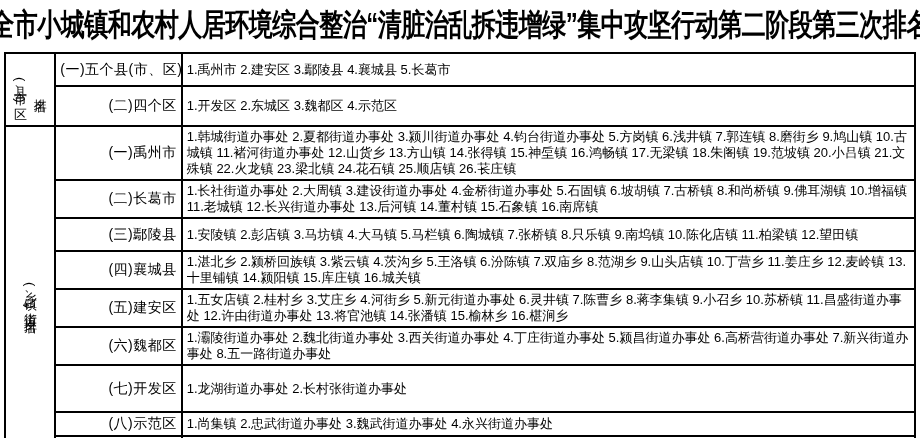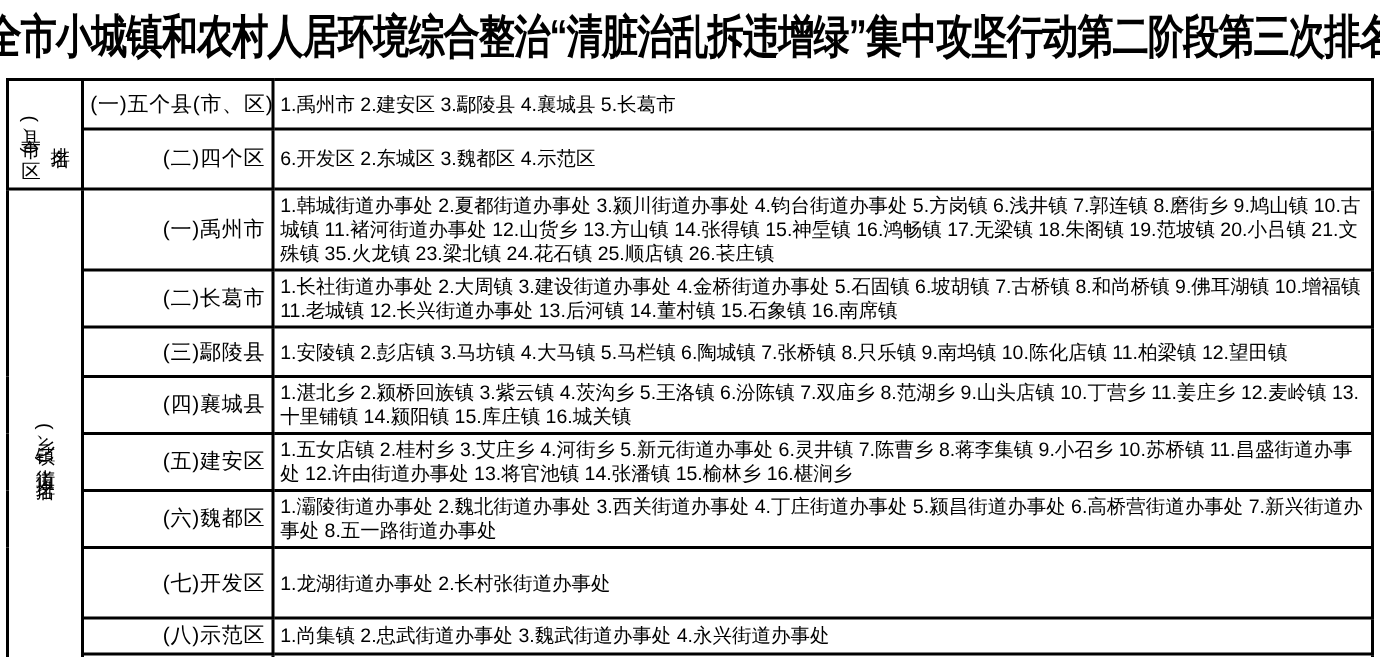--- a/index.html
+++ b/index.html
@@ -72,30 +72,30 @@
           <div class="vwrap">
             <span class="vtext">县(市、区)</span>
             <span class="vtext">排名</span>
           </div>
         </td>
         <td class="label">(一)五个县(市、区)</td>
         <td class="content">1.禹州市 2.建安区 3.鄢陵县 4.襄城县 5.长葛市</td>
       </tr>
       <tr>
         <td class="label">(二)四个区</td>
-        <td class="content">6.开发区 2.东城区 3.魏都区 4.示范区</td>
+        <td class="content">1.开发区 2.东城区 3.魏都区 4.示范区</td>
       </tr>
       <tr>
         <td class="vhead" rowspan="9">
           <div class="vwrap">
             <span class="vtext">乡(镇、街道)排名</span>
           </div>
         </td>
         <td class="label">(一)禹州市</td>
-        <td class="content">1.韩城街道办事处 2.夏都街道办事处 3.颍川街道办事处 4.钧台街道办事处 5.方岗镇 6.浅井镇 7.郭连镇 8.磨街乡 9.鸠山镇 10.古城镇 11.褚河街道办事处 12.山货乡 13.方山镇 14.张得镇 15.神垕镇 16.鸿畅镇 17.无梁镇 18.朱阁镇 19.范坡镇 20.小吕镇 21.文殊镇 35.火龙镇 23.梁北镇 24.花石镇 25.顺店镇 26.苌庄镇</td>
+        <td class="content">1.韩城街道办事处 2.夏都街道办事处 3.颍川街道办事处 4.钧台街道办事处 5.方岗镇 6.浅井镇 7.郭连镇 8.磨街乡 9.鸠山镇 10.古城镇 11.褚河街道办事处 12.山货乡 13.方山镇 14.张得镇 15.神垕镇 16.鸿畅镇 17.无梁镇 18.朱阁镇 19.范坡镇 20.小吕镇 21.文殊镇 22.火龙镇 23.梁北镇 24.花石镇 25.顺店镇 26.苌庄镇</td>
       </tr>
       <tr>
         <td class="label">(二)长葛市</td>
         <td class="content">1.长社街道办事处 2.大周镇 3.建设街道办事处 4.金桥街道办事处 5.石固镇 6.坡胡镇 7.古桥镇 8.和尚桥镇 9.佛耳湖镇 10.增福镇 11.老城镇 12.长兴街道办事处 13.后河镇 14.董村镇 15.石象镇 16.南席镇</td>
       </tr>
       <tr>
         <td class="label">(三)鄢陵县</td>
         <td class="content">1.安陵镇 2.彭店镇 3.马坊镇 4.大马镇 5.马栏镇 6.陶城镇 7.张桥镇 8.只乐镇 9.南坞镇 10.陈化店镇 11.柏梁镇 12.望田镇</td>
       </tr>
       <tr>

